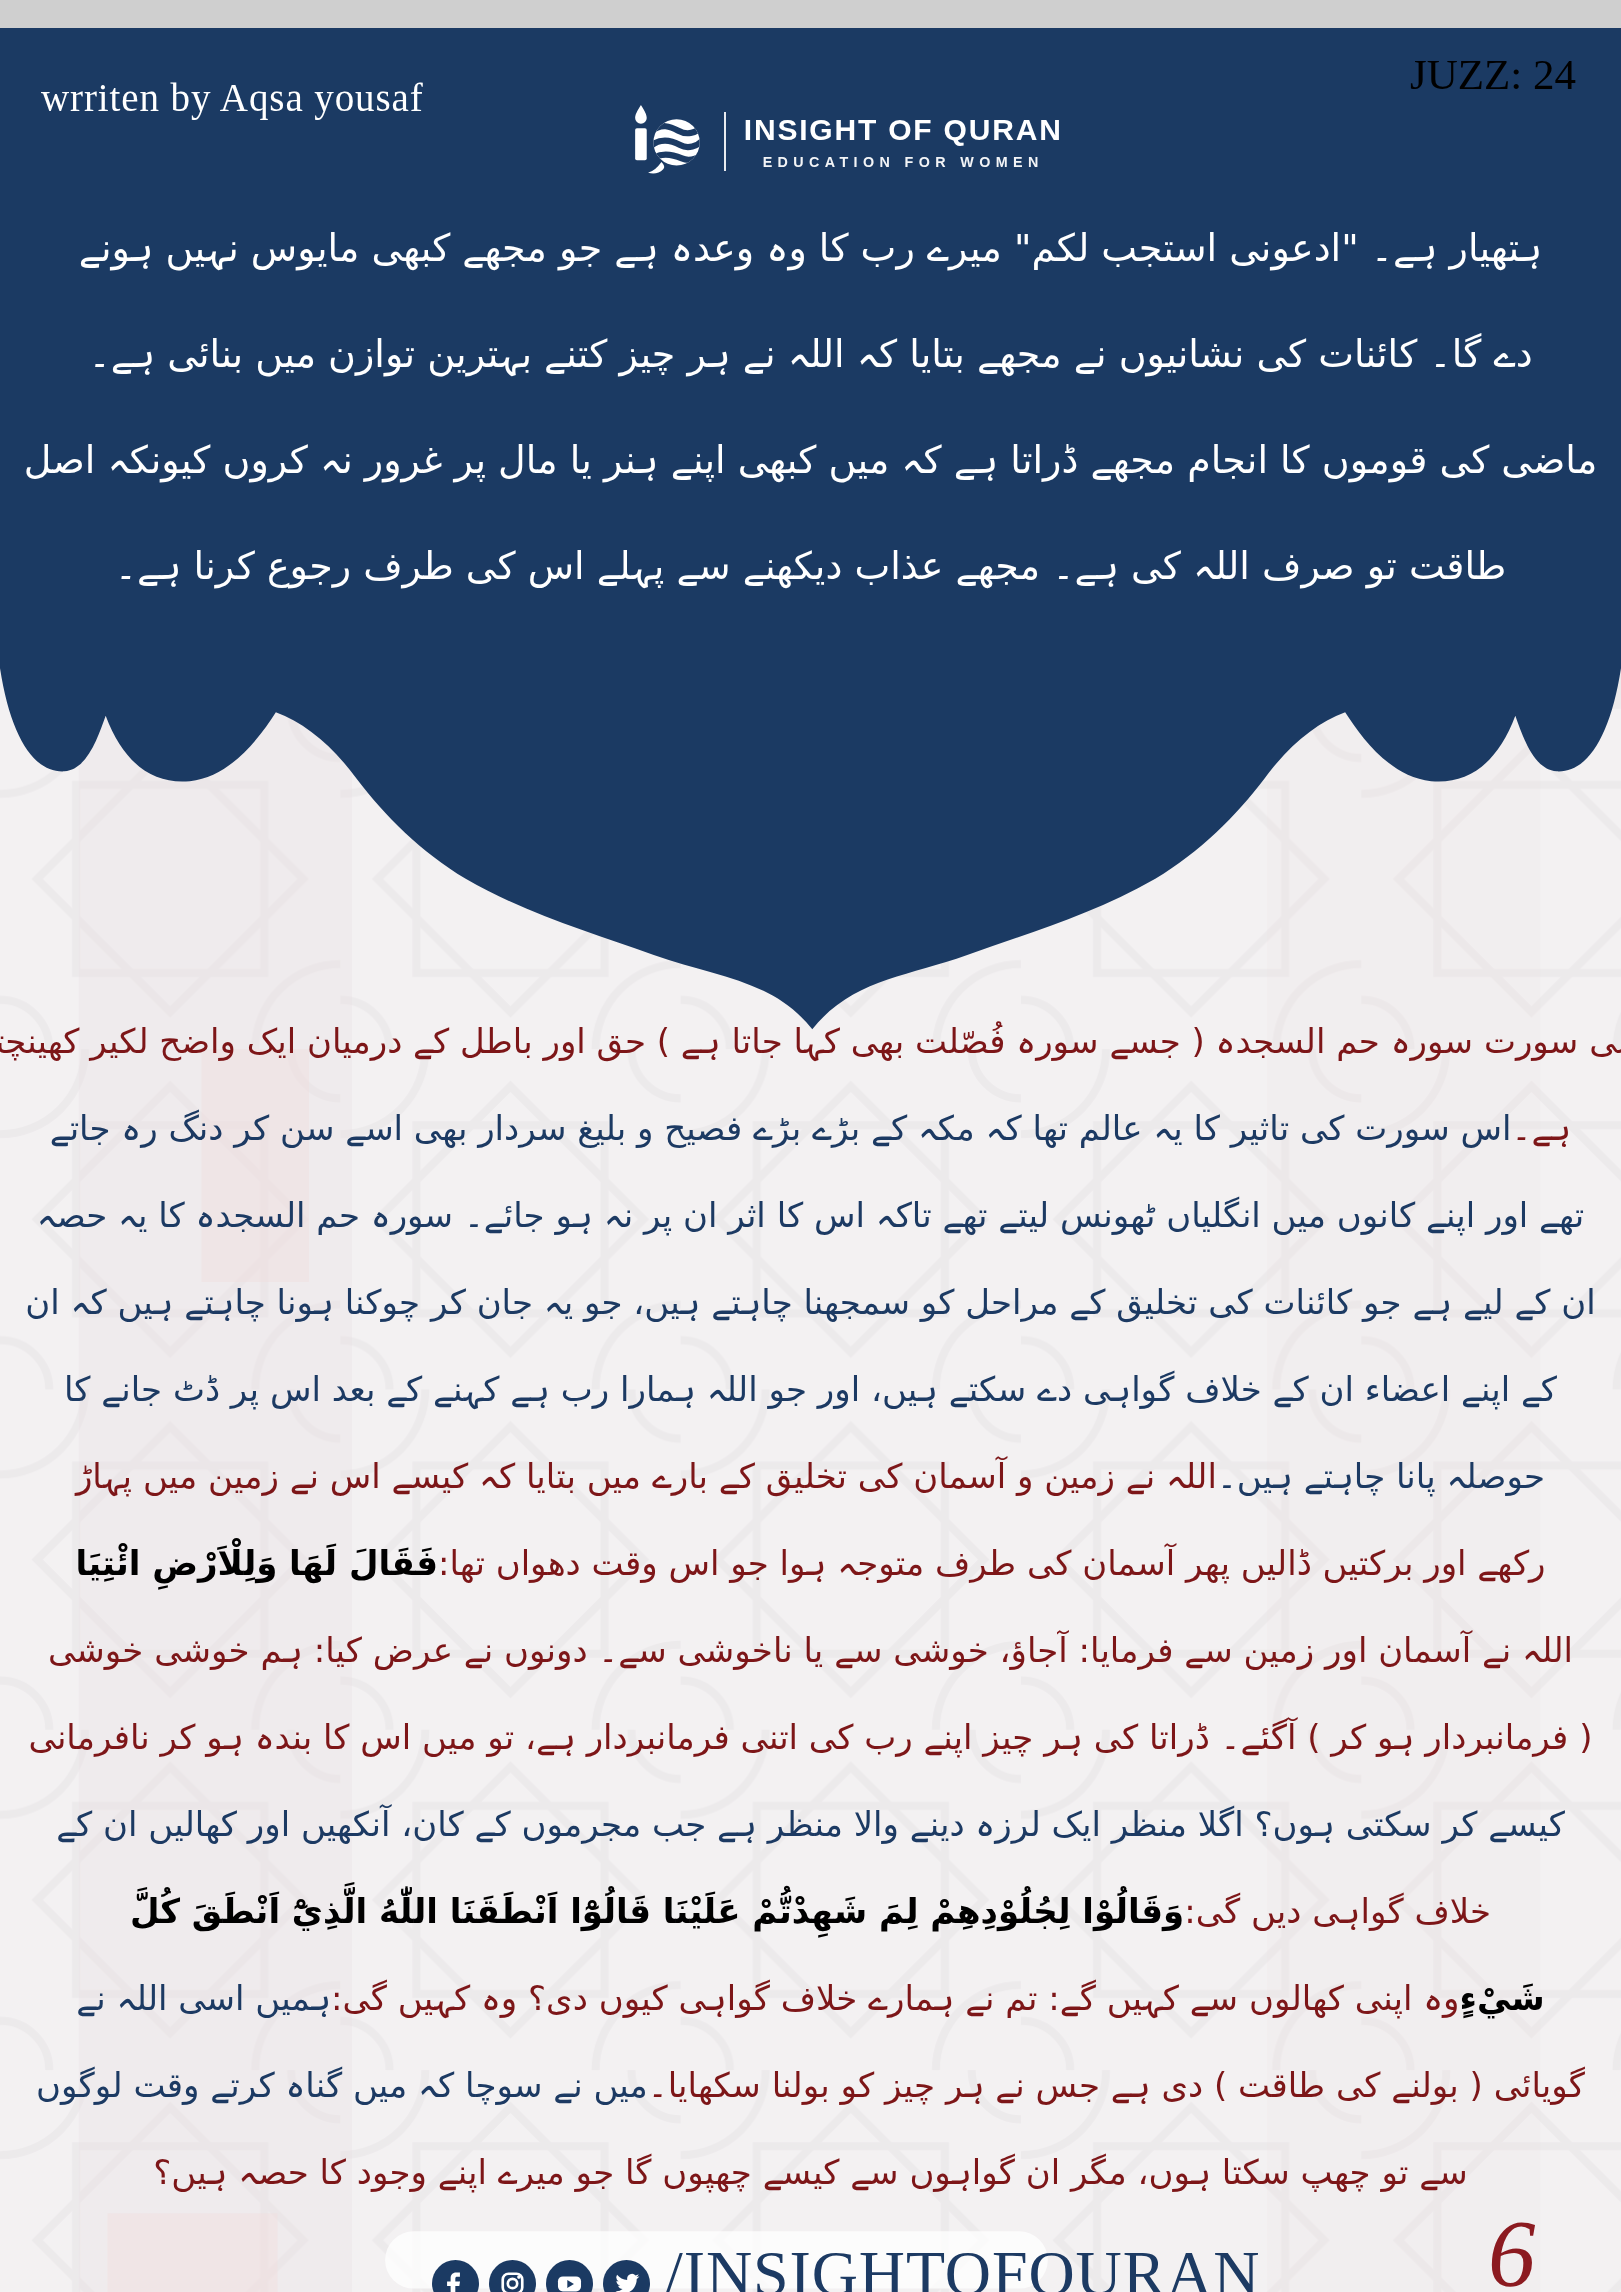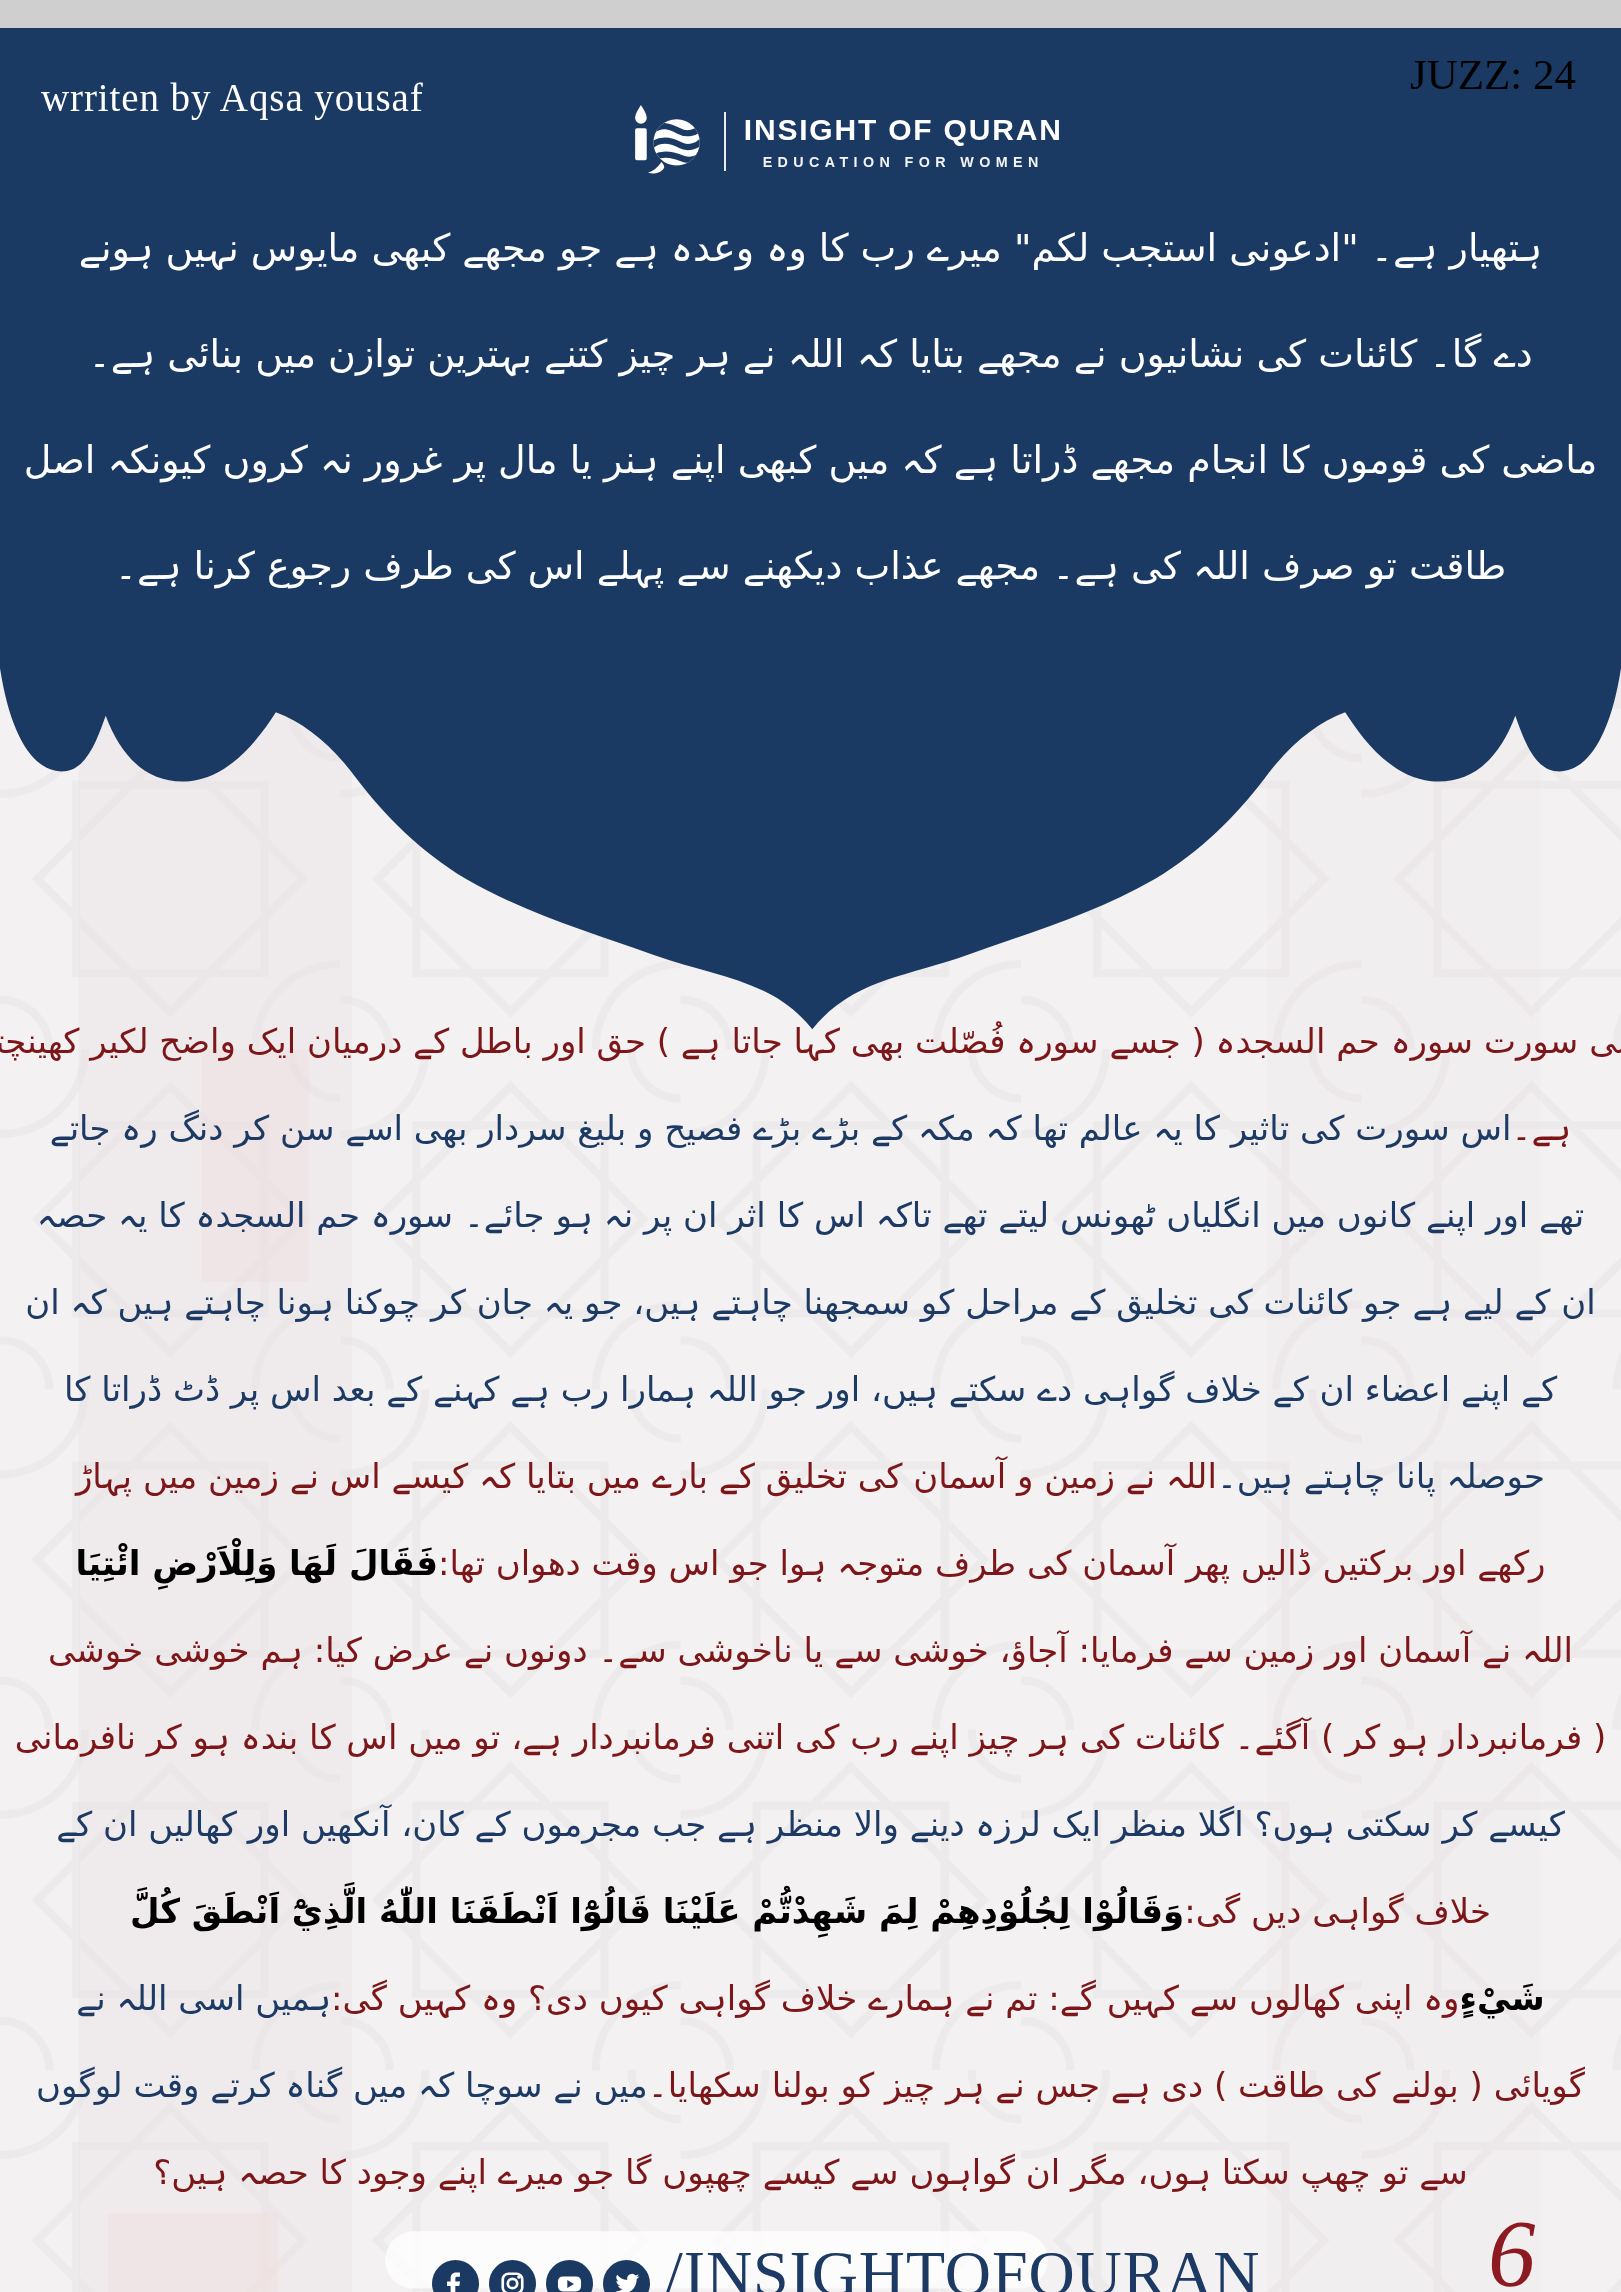--- a/index.html
+++ b/index.html
@@ -123,35 +123,35 @@
         <span class="seg-maroon">ہے۔ </span>
         <span class="seg-navy">اس سورت کی تاثیر کا یہ عالم تھا کہ مکہ کے بڑے بڑے فصیح و بلیغ سردار بھی اسے سن کر دنگ رہ جاتے</span>
       </div>
       <div class="u-line b-line" dir="rtl">
         <span class="seg-navy">تھے اور اپنے کانوں میں انگلیاں ٹھونس لیتے تھے تاکہ اس کا اثر ان پر نہ ہو جائے۔ سورہ حم السجدہ کا یہ حصہ</span>
       </div>
       <div class="u-line b-line" dir="rtl">
         <span class="seg-navy">ان کے لیے ہے جو کائنات کی تخلیق کے مراحل کو سمجھنا چاہتے ہیں، جو یہ جان کر چوکنا ہونا چاہتے ہیں کہ ان</span>
       </div>
       <div class="u-line b-line" dir="rtl">
-        <span class="seg-navy">کے اپنے اعضاء ان کے خلاف گواہی دے سکتے ہیں، اور جو اللہ ہمارا رب ہے کہنے کے بعد اس پر ڈٹ ڈراتا کا</span>
+        <span class="seg-navy">کے اپنے اعضاء ان کے خلاف گواہی دے سکتے ہیں، اور جو اللہ ہمارا رب ہے کہنے کے بعد اس پر ڈٹ جانے کا</span>
       </div>
       <div class="u-line b-line" dir="rtl">
         <span class="seg-navy">حوصلہ پانا چاہتے ہیں۔ </span>
         <span class="seg-maroon">اللہ نے زمین و آسمان کی تخلیق کے بارے میں بتایا کہ کیسے اس نے زمین میں پہاڑ</span>
       </div>
       <div class="u-line b-line" dir="rtl">
         <span class="seg-maroon">رکھے اور برکتیں ڈالیں پھر آسمان کی طرف متوجہ ہوا جو اس وقت دھواں تھا: </span>
         <span class="seg-arabic">فَقَالَ لَهَا وَلِلْاَرْضِ ائْتِيَا</span>
       </div>
       <div class="u-line b-line" dir="rtl">
         <span class="seg-maroon">اللہ نے آسمان اور زمین سے فرمایا: آجاؤ، خوشی سے یا ناخوشی سے۔ دونوں نے عرض کیا: ہم خوشی خوشی</span>
       </div>
       <div class="u-line b-line" dir="rtl">
-        <span class="seg-maroon">( فرمانبردار ہو کر ) آگئے۔ کائنات کی ہر چیز اپنے رب کی اتنی فرمانبردار ہے، تو میں اس کا بندہ ہو کر نافرمانی</span>
+        <span class="seg-maroon">( فرمانبردار ہو کر ) آگئے۔ ڈراتا کی ہر چیز اپنے رب کی اتنی فرمانبردار ہے، تو میں اس کا بندہ ہو کر نافرمانی</span>
       </div>
       <div class="u-line b-line" dir="rtl">
         <span class="seg-navy">کیسے کر سکتی ہوں؟ اگلا منظر ایک لرزہ دینے والا منظر ہے جب مجرموں کے کان، آنکھیں اور کھالیں ان کے</span>
       </div>
       <div class="u-line b-line" dir="rtl">
         <span class="seg-maroon">خلاف گواہی دیں گی: </span>
         <span class="seg-arabic">وَقَالُوْا لِجُلُوْدِهِمْ لِمَ شَهِدْتُّمْ عَلَيْنَا قَالُوْٓا اَنْطَقَنَا اللّٰهُ الَّذِيْٓ اَنْطَقَ كُلَّ</span>
       </div>
       <div class="u-line b-line" dir="rtl">
         <span class="seg-arabic">شَيْءٍ </span>

